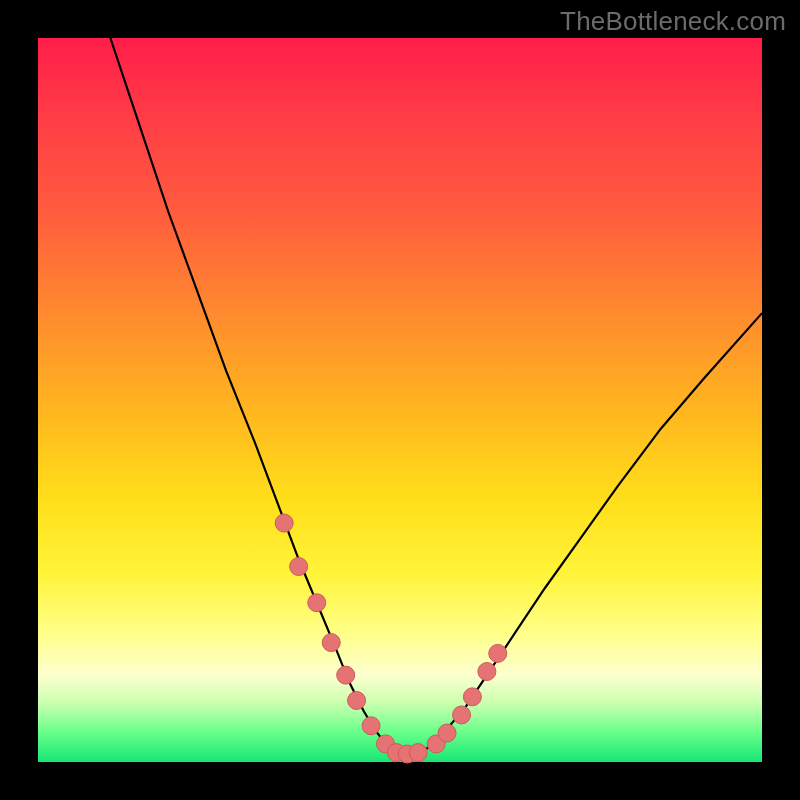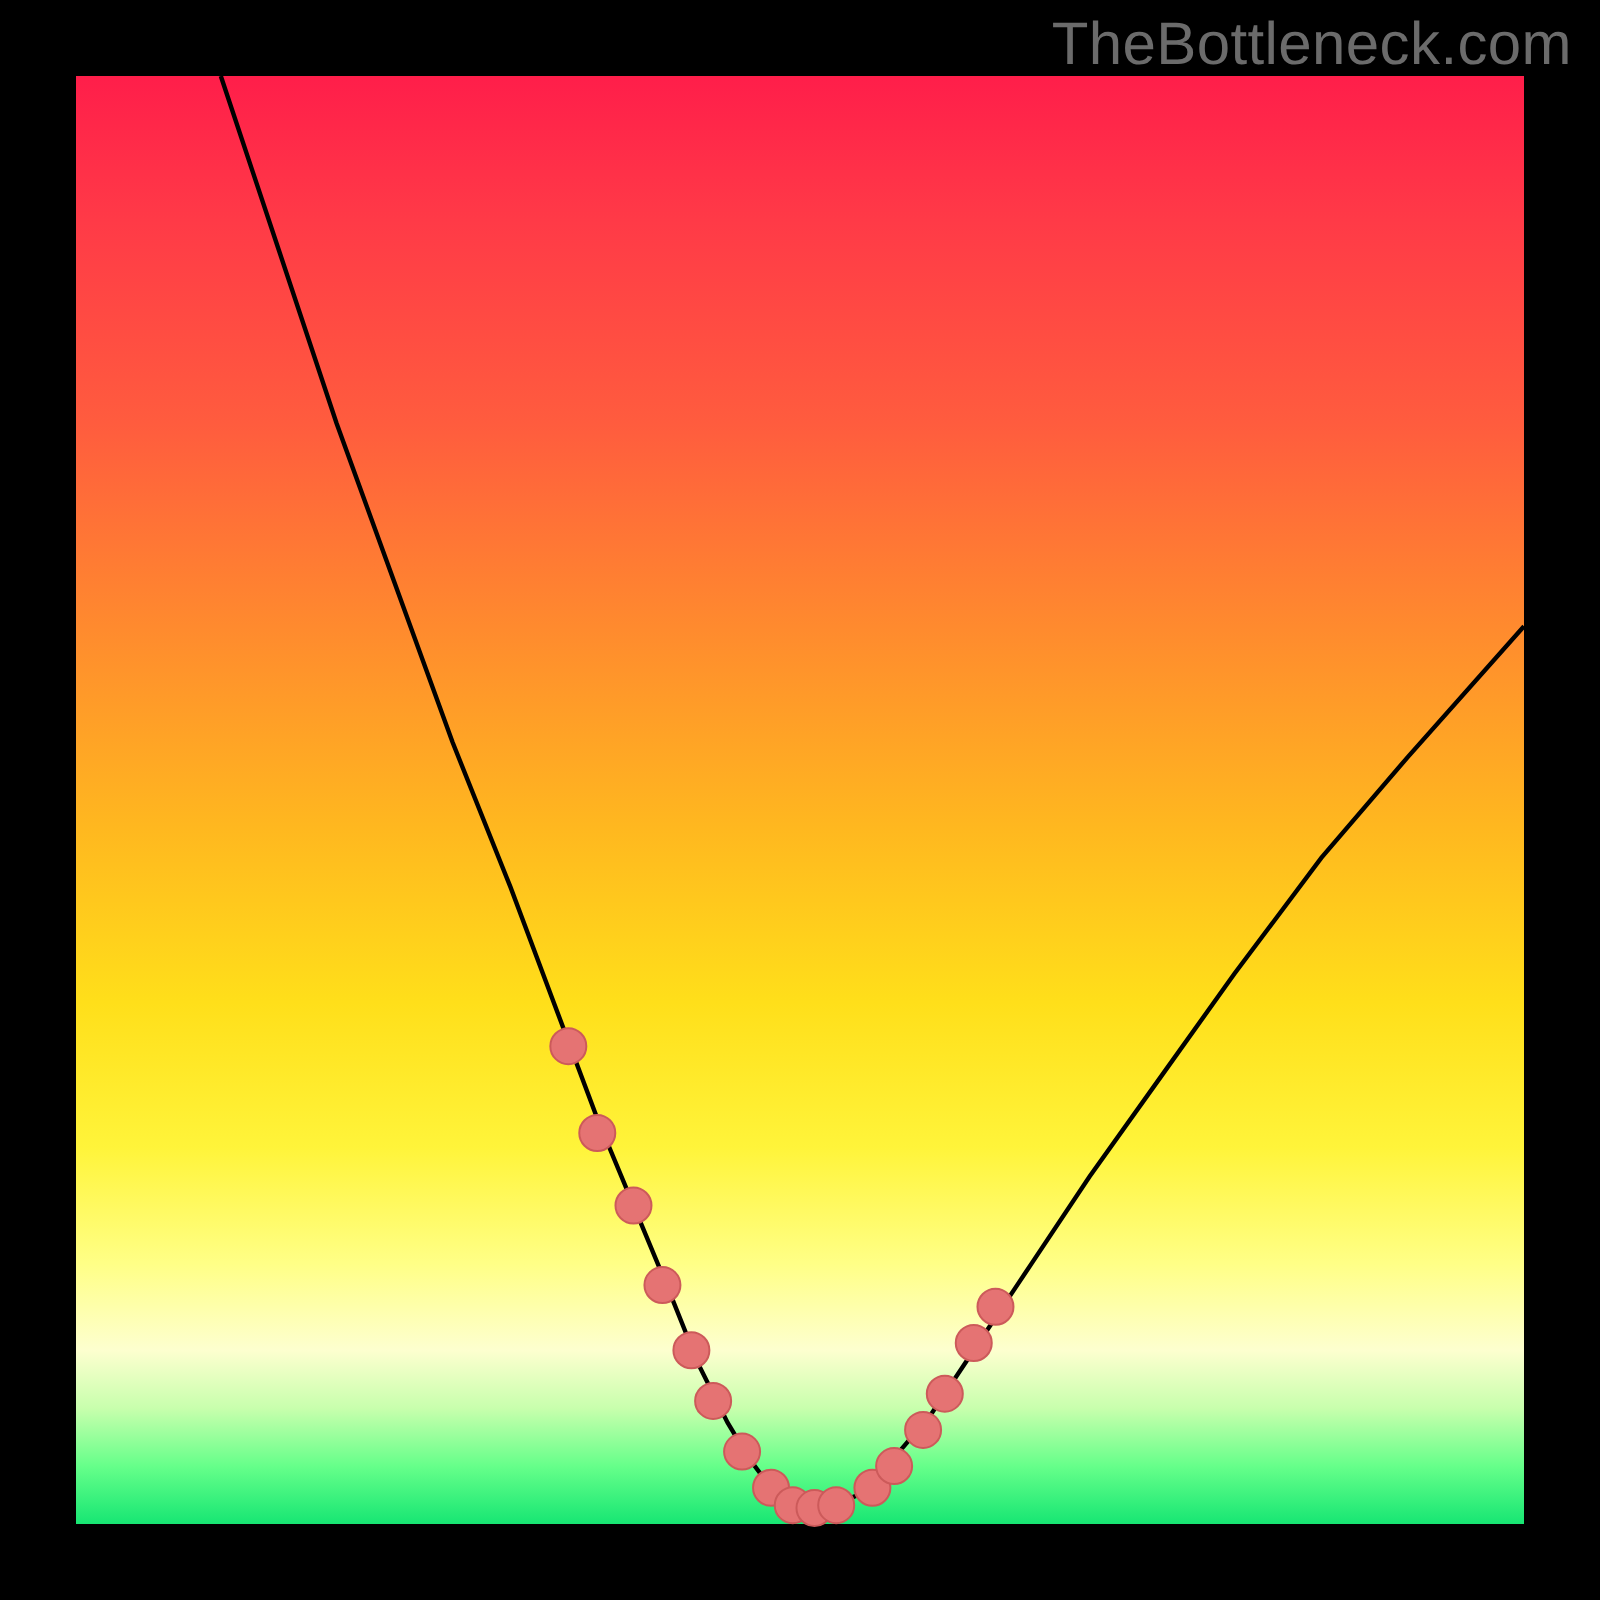--- a/index.html
+++ b/index.html
@@ -40,21 +40,21 @@
       #c8ffad 92%,
       #66ff8a 96%,
       #17e673 100%
     );
   }
   .watermark {
     position: absolute;
     top: 6px;
     right: 14px;
     color: #6b6b6b;
-    font-size: 30px;
+    font-size: 26px;
     font-weight: 500;
     letter-spacing: 0.2px;
     font-family: Arial, Helvetica, sans-serif;
   }
   svg.curve {
     position: absolute;
     top: 0;
     left: 0;
     width: 724px;
     height: 724px;

